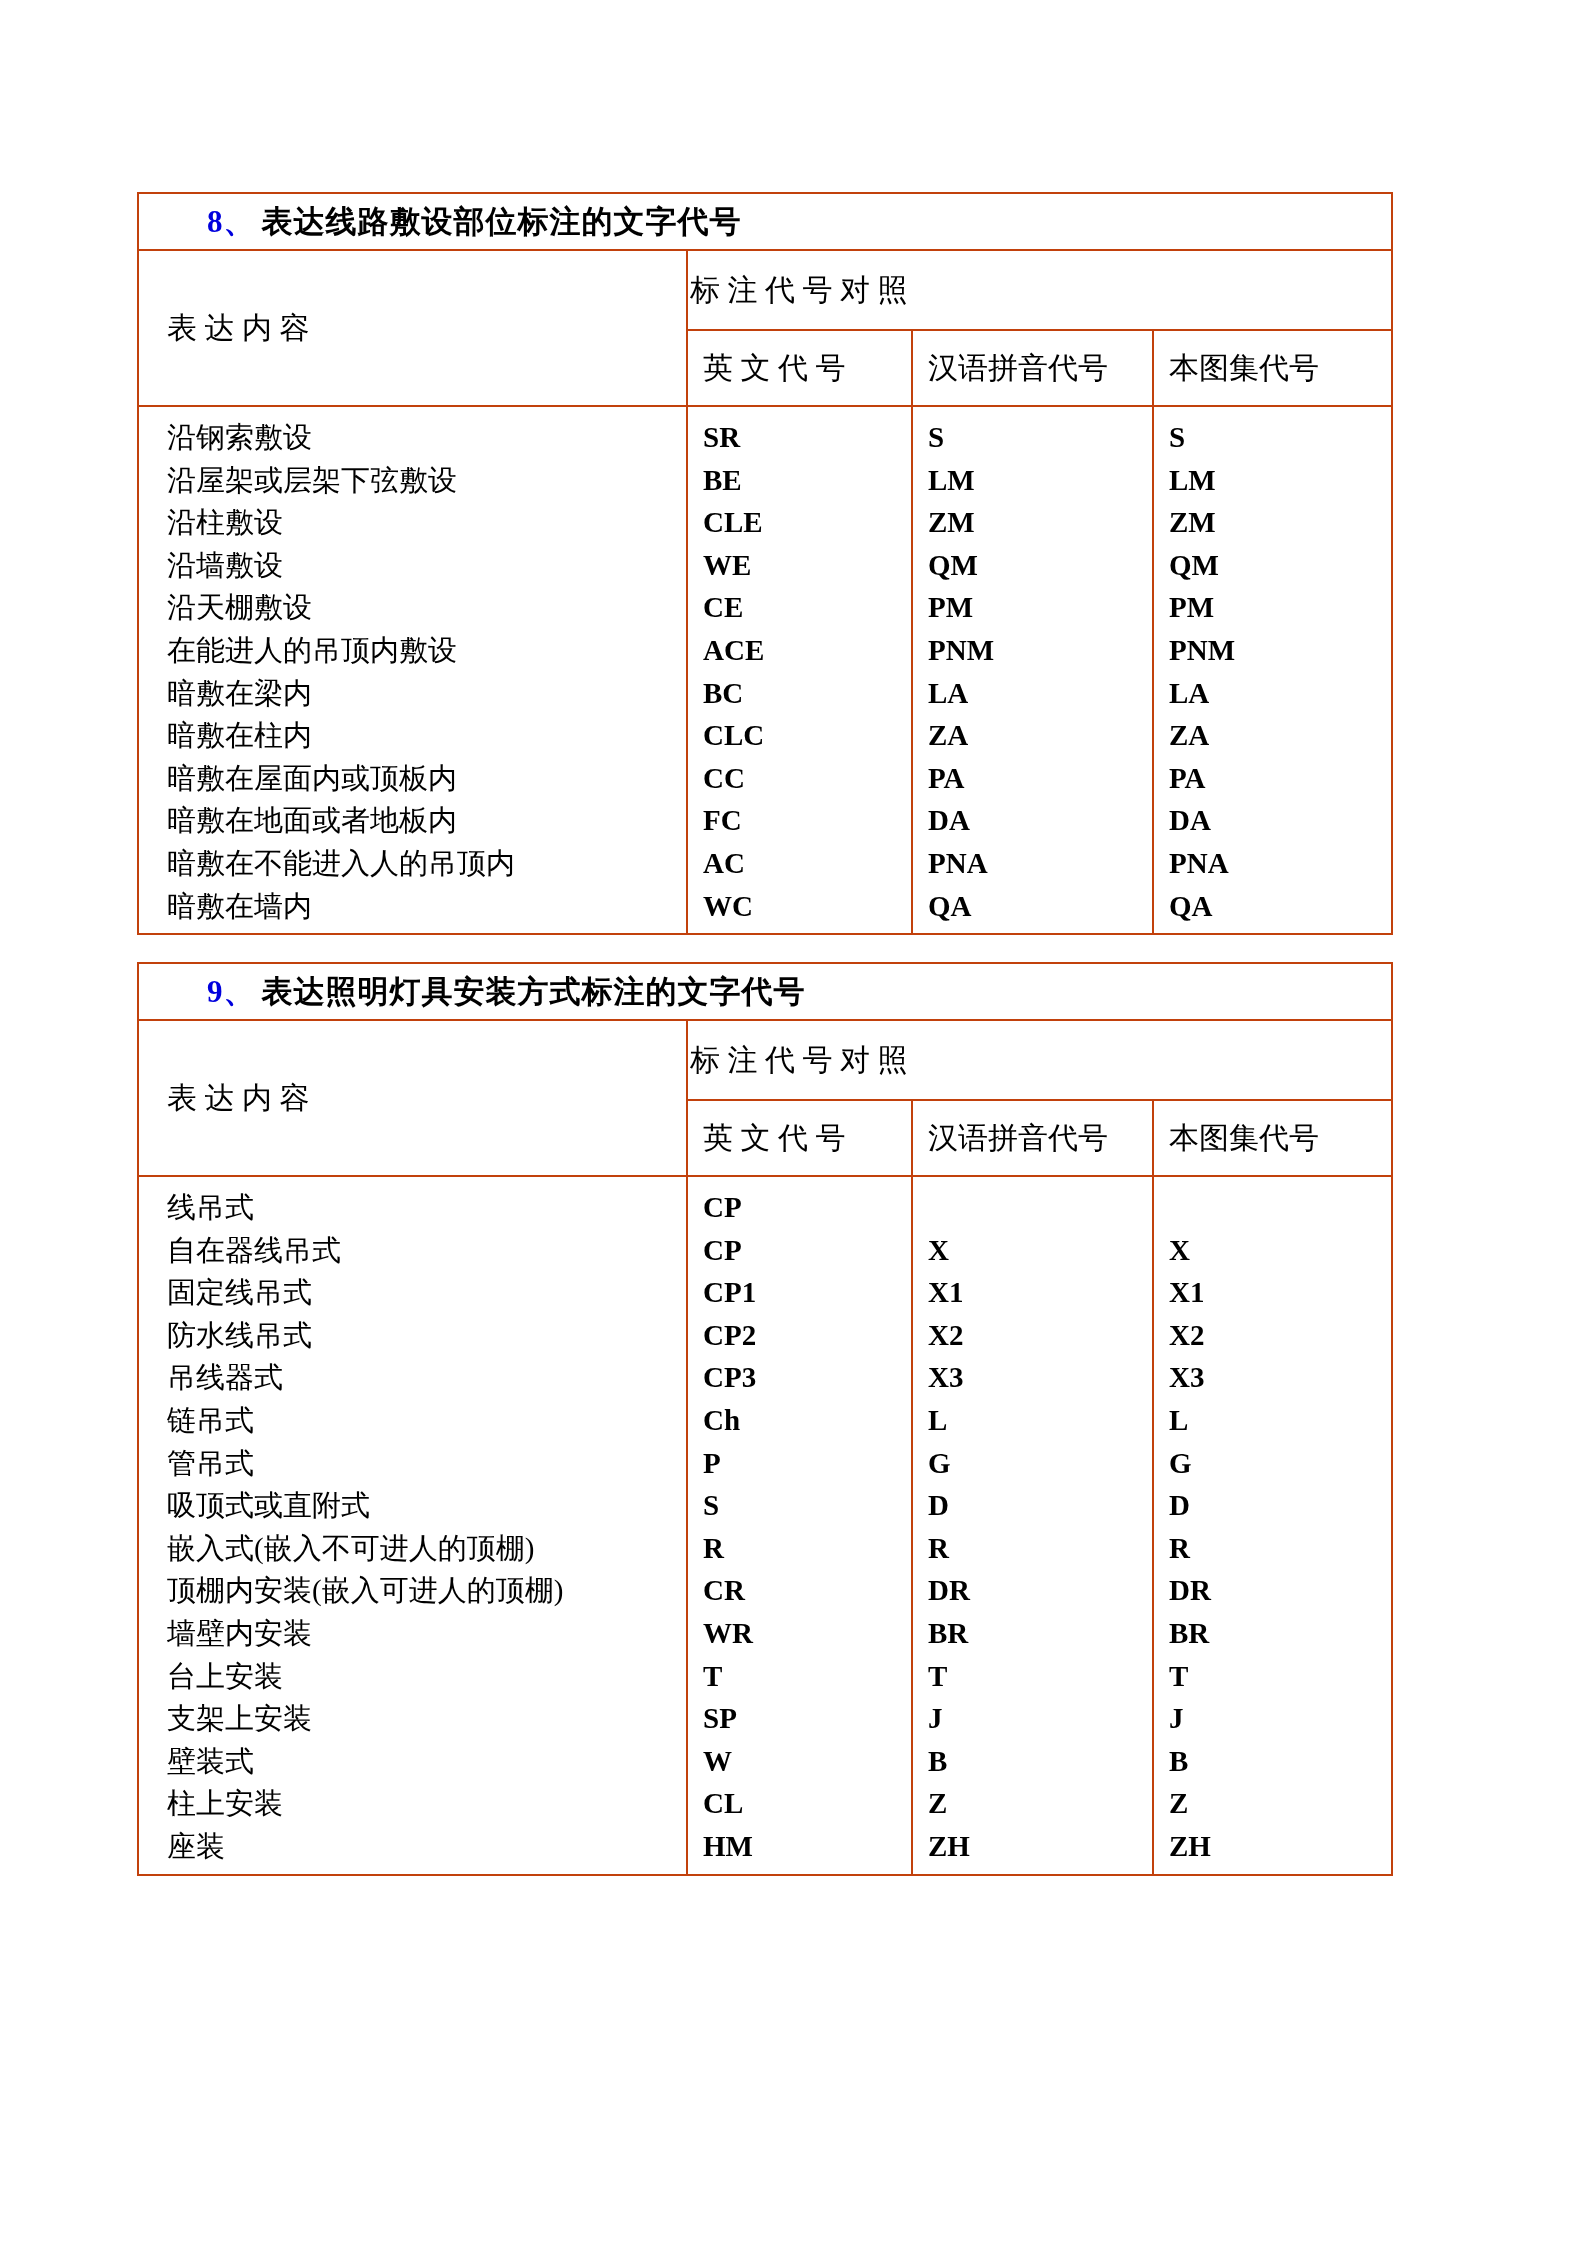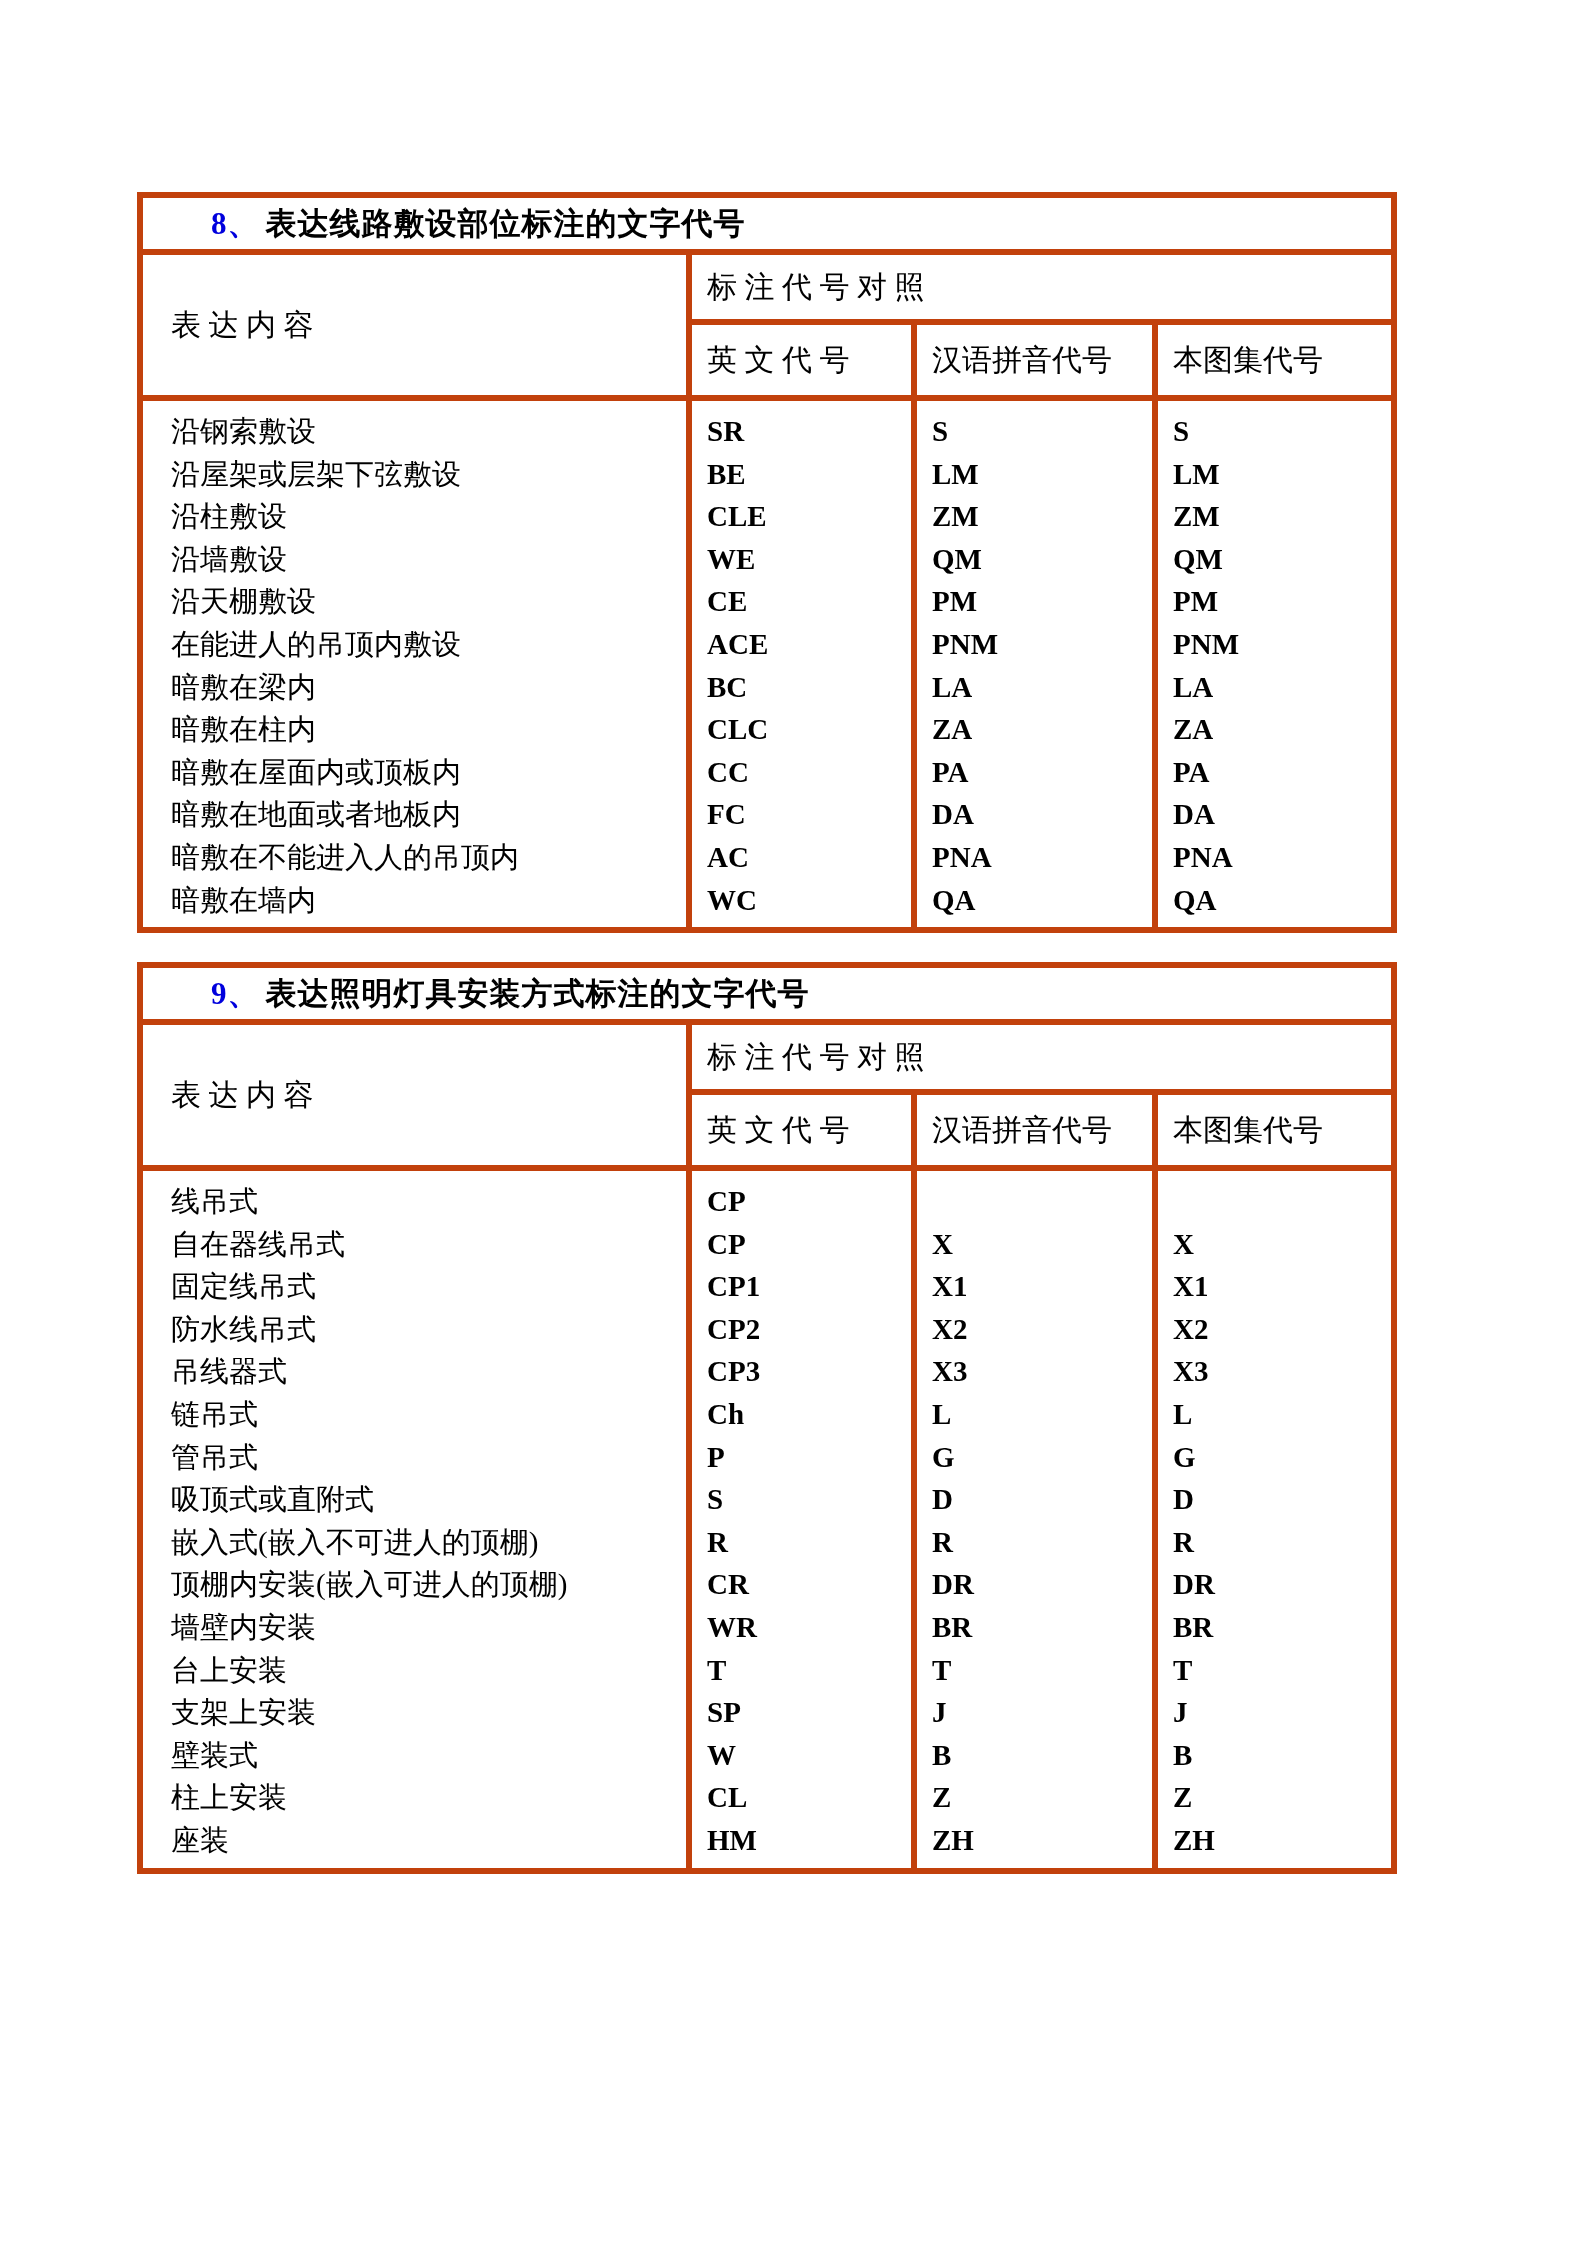--- a/index.html
+++ b/index.html
@@ -6,29 +6,29 @@
   .sheet{
     position:relative;width:1587px;height:2245px;background:#ffffff;
     font-family:"Liberation Serif","DejaVu Serif",serif;color:#000;
   }
   table.symtable{
     position:absolute;left:137px;width:1254px;
     border-collapse:collapse;table-layout:fixed;
   }
   .t8{top:192px;}
   .t9{top:962px;}
-  .symtable td{border:6px solid #c2410c;box-sizing:border-box;}
+  .symtable td{border:2px solid #c2410c;box-sizing:border-box;}
   .title-cell{
     height:57px;vertical-align:middle;padding-left:68px;
     font-size:31px;font-weight:bold;letter-spacing:1px;
   }
   .title-cell .num{color:#0000dd;margin-right:6px;}
   .hd{font-size:30px;font-weight:normal;}
   .content-hd{vertical-align:middle;padding-left:28px;border-radius:15px;}
-  .compare-hd{height:70px;vertical-align:middle;padding-left:15px;}
+  .compare-hd{height:80px;vertical-align:middle;padding-left:2px;}
   .sub-hd{height:76px;vertical-align:middle;padding-left:15px;}
   .body{
     vertical-align:top;padding-top:9px;padding-bottom:6px;
     line-height:42.6px;white-space:pre-line;font-size:29px;
   }
   .t8 .body{height:519px;}
   .t9 .body{height:694px;}
   .body.cn{padding-left:28px;}
   .body.code{padding-left:15px;font-weight:bold;font-size:29px;}
   .footer{

